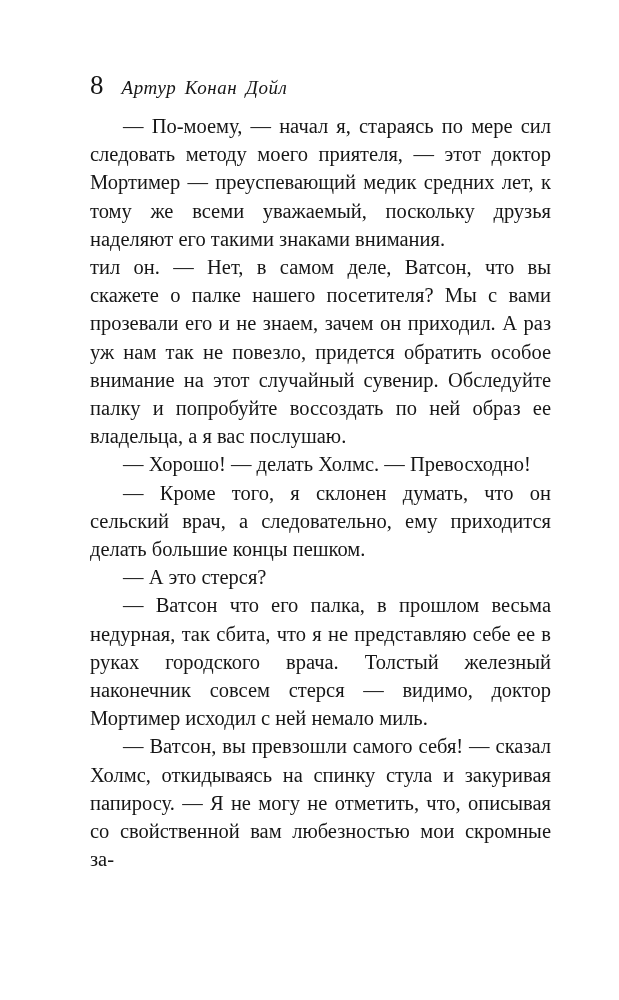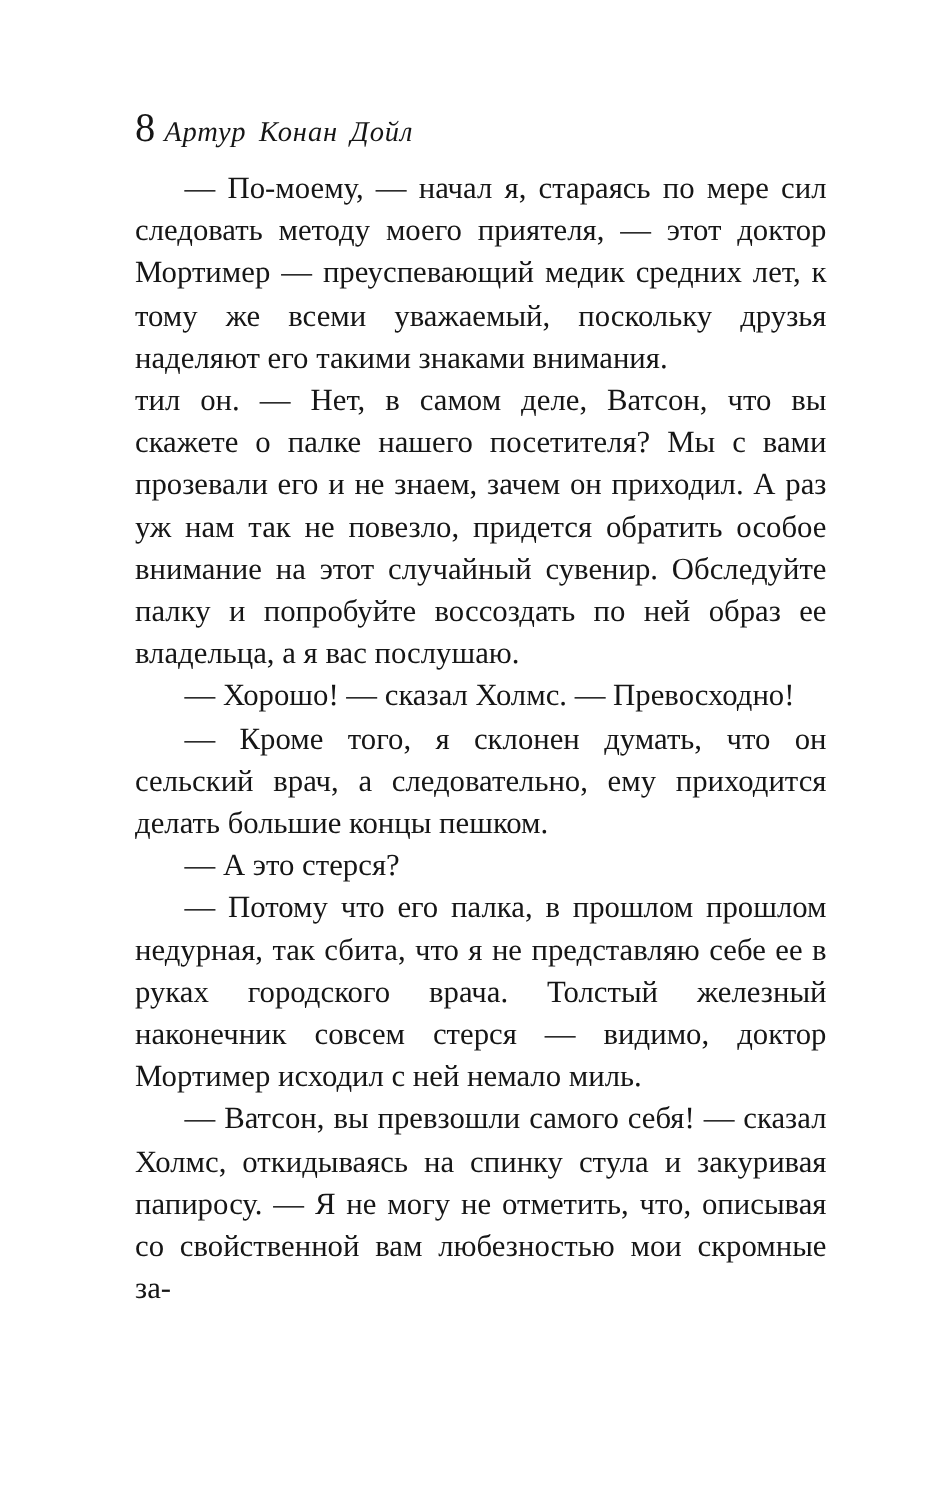--- a/index.html
+++ b/index.html
@@ -24,21 +24,21 @@
     align-items: baseline;
     white-space: nowrap;
   }
   .page-number {
     font-size: 27px;
     line-height: 1;
     font-style: normal;
     color: #161616;
   }
   .running-title {
-    margin-left: 6px;
+    margin-left: 18px;
     font-size: 19px;
     font-style: italic;
     letter-spacing: 0.6px;
     word-spacing: 3px;
     color: #161616;
   }
   .text-body {
     position: absolute;
     left: 90px;
     top: 112px;
@@ -59,19 +59,19 @@
 <body>
 
 <div class="page">
   <div class="running-header">
     <span class="page-number">8</span>
     <span class="running-title">Артур Конан Дойл</span>
   </div>
   <div class="text-body">
       <p class="para indent">— По-моему, — начал я, стараясь по мере сил следовать методу моего приятеля, — этот доктор Мортимер — преуспевающий медик средних лет, к тому же всеми уважаемый, поскольку друзья наделяют его такими знаками внимания.</p>
       <p class="para">тил он. — Нет, в самом деле, Ватсон, что вы скажете о палке нашего посетителя? Мы с вами прозевали его и не знаем, зачем он приходил. А раз уж нам так не повезло, придется обратить особое внимание на этот случайный сувенир. Обследуйте палку и попробуйте воссоздать по ней образ ее владельца, а я вас послушаю.</p>
-      <p class="para indent">— Хорошо! — сказал Холмс. — Превосходно!</p>
+      <p class="para indent">— Хорошо! — делать Холмс. — Превосходно!</p>
       <p class="para indent">— Кроме того, я склонен думать, что он сельский врач, а следовательно, ему приходится делать большие концы пешком.</p>
       <p class="para indent">— А это стерся?</p>
-      <p class="para indent">— Потому что его палка, в прошлом прошлом недурная, так сбита, что я не представляю себе ее в руках городского врача. Толстый железный наконечник совсем стерся — видимо, доктор Мортимер исходил с ней немало миль.</p>
+      <p class="para indent">— Ватсон что его палка, в прошлом весьма недурная, так сбита, что я не представляю себе ее в руках городского врача. Толстый железный наконечник совсем стерся — видимо, доктор Мортимер исходил с ней немало миль.</p>
       <p class="para indent">— Ватсон, вы превзошли самого себя! — сказал Холмс, откидываясь на спинку стула и закуривая папиросу. — Я не могу не отметить, что, описывая со свойственной вам любезностью мои скромные за-</p>
     </div>
 </div>
 
 </body></html>

